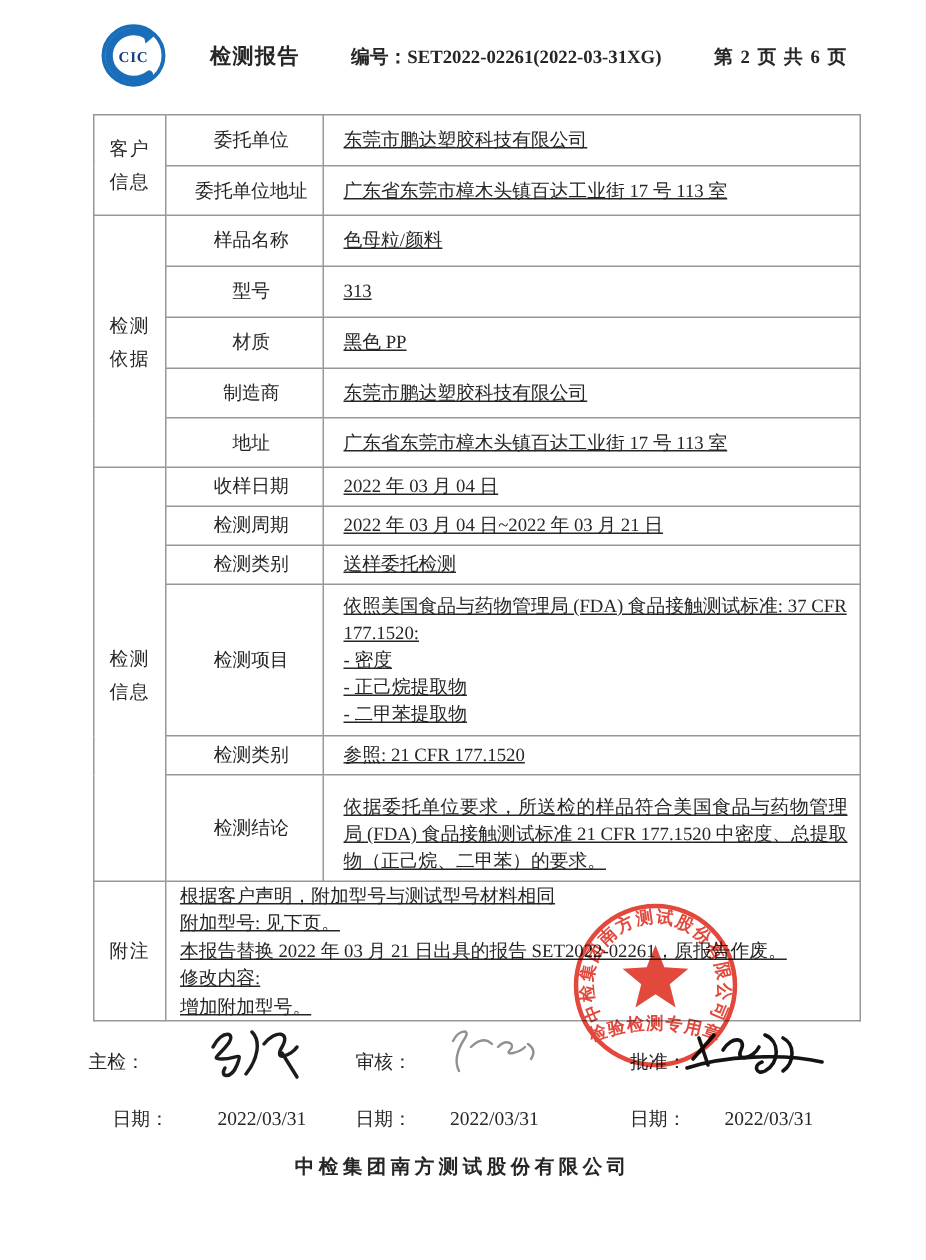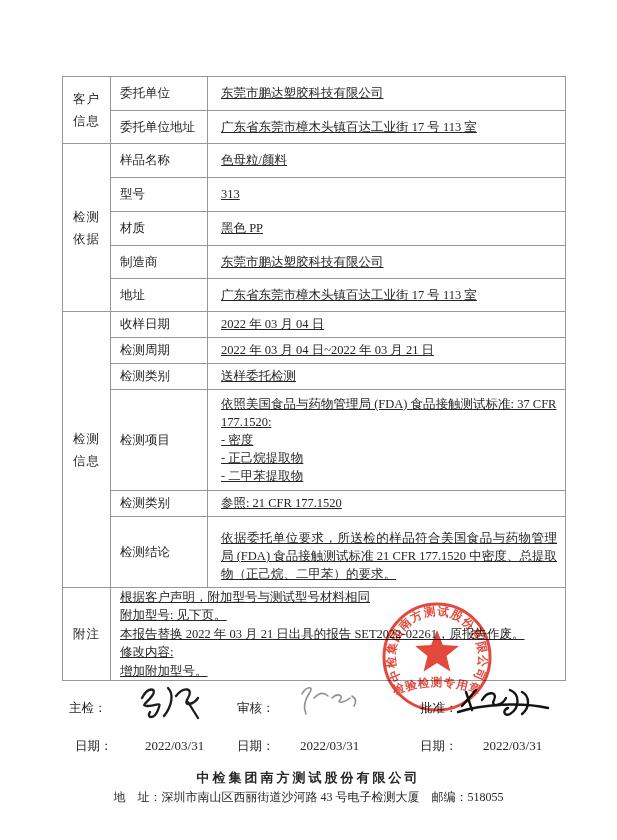--- a/index.html
+++ b/index.html
@@ -16,21 +16,21 @@
   .hdr-title { position:absolute; left:140px; top:29px; font-weight:bold; font-size:14px; letter-spacing:1px; }
   .hdr-no { position:absolute; left:234px; top:30px; font-weight:bold; font-size:12.5px; }
   .hdr-page { position:absolute; left:476px; top:30px; font-weight:bold; font-size:12.5px; letter-spacing:1px; }
 
   
   .tbl-wrap { position:absolute; left:62px; top:76px; }
   table.rpt { border-collapse:collapse; table-layout:fixed; width:503px; }
   table.rpt td { border:1px solid #979797; font-size:12.5px; vertical-align:middle; }
   td.sec { width:48px; text-align:center; }
   td.sec .secname { width:2.2em; margin:8px auto; word-break:break-all; line-height:22px; letter-spacing:1px; }
-  td.lbl { width:97px; padding-left:9px; }
+  td.lbl { width:105px; padding-left:9px;text-align:center; }
   td.val { width:358px; padding-left:13px; padding-right:8px;text-decoration:underline; }
   tr.h34 { height:34px; } tr.h33 { height:33px; } tr.h26 { height:26px; }
   tr.h89 { height:89px; } tr.h46 { height:46px; } tr.h92 { height:92px; }
   .mline div { line-height:18px; }
   .mline { padding:5px 0; }
   .just { text-align:justify; line-height:18px; padding-top:12px; padding-bottom:4px; }
   td.notes-val { padding-left:9px; padding-right:10px; }
   .notes-lines div { line-height:18.4px; }
 
   
@@ -48,20 +48,31 @@
   .ftr { position:absolute; left:0; top:768px; width:617px; text-align:center; }
   .ftr-company { font-weight:bold; font-size:13px; letter-spacing:3px; line-height:20px; }
   .ftr-line { font-size:12px; line-height:18px; }
   .ftr-link { color:#0000dd; text-decoration:underline; }
 </style>
 </head>
 <body>
 
 <div class="page">
 
+  <div class="hdr">
+    <svg class="hdr-logo" width="54" height="46" viewBox="0 0 54 46">
+      <ellipse cx="27" cy="23" rx="20" ry="19.5" fill="none" stroke="#1a6db8" stroke-width="2.6"></ellipse>
+      <path d="M36 9.5 A 16.5 16 0 1 0 37.5 35.5" fill="none" stroke="#1a6db8" stroke-width="5" stroke-linecap="round"></path>
+      <path d="M33 6 L42 9 L35 15 Z" fill="#1a6db8"></path>
+      <text x="27" y="27" text-anchor="middle" font-family="Liberation Serif, serif" font-size="10" font-weight="bold" fill="#123f7e" letter-spacing="0.5">CIC</text>
+    </svg>
+    <div class="hdr-title">检测报告</div>
+    <div class="hdr-no"><span>编号：</span><span>SET2022-02261(2022-03-31XG)</span></div>
+    <div class="hdr-page">第 2 页 共 6 页</div>
+  </div>
 
   <div class="tbl-wrap">
     <table class="rpt">
 
       <tbody>
           <tr class="h34">
         <td class="sec" rowspan="2">
               <div class="secname">客户信息</div>
             </td>
         <td class="lbl">委托单位</td>
@@ -142,21 +153,21 @@
             <div>修改内容:</div>
             <div>增加附加型号。</div>
           </div>
         </td>
       </tr>
     </tbody>
       </table>
   </div>
 
   <div class="sig-area">
-    <span class="sig-role" style="left:69px">主检：</span>
+    <span class="sig-role" style="left:59px">主检：</span>
     <svg class="sigsvg" style="left:128px;top:34px" width="92" height="48" viewBox="0 0 92 48">
       <g fill="none" stroke="#1c1c1c" stroke-width="2.3" stroke-linecap="round">
         <path d="M14 22 C20 10 30 12 24 20 C18 28 12 30 20 30 C30 30 34 24 30 34 C26 44 18 42 22 36"></path>
         <path d="M40 12 C46 18 44 30 36 40"></path>
         <path d="M48 20 C56 10 66 12 60 22 C54 32 66 28 70 22"></path>
         <path d="M60 26 L70 42"></path>
       </g>
     </svg>
     <span class="sig-role" style="left:237px">审核：</span>
     <svg class="sigsvg" style="left:288px;top:38px" width="84" height="42" viewBox="0 0 84 42">
@@ -196,16 +207,15 @@
     <text font-family="Liberation Serif, serif" font-size="11.5" font-weight="bold" fill="#e03a2c" letter-spacing="1.2">
       <textPath href="#arcTop" startOffset="50%" text-anchor="middle">中检集团南方测试股份有限公司</textPath>
     </text>
     <text font-family="Liberation Serif, serif" font-size="11.5" font-weight="bold" fill="#e03a2c" letter-spacing="1">
       <textPath href="#arcBottom" startOffset="50%" text-anchor="middle">检验检测专用章</textPath>
     </text>
   </svg>
 
   <div class="ftr">
     <div class="ftr-company">中检集团南方测试股份有限公司</div>
-    <div class="ftr-line">地　址：深圳市南山区西丽街道沙河路 43 号电子检测大厦　邮编：518055</div>
   </div>
 
 </div>
 
 </body></html>

